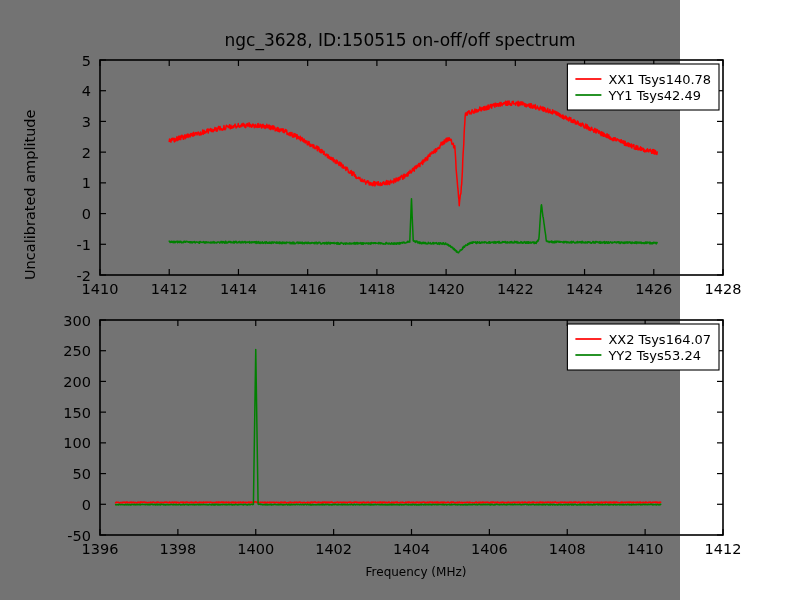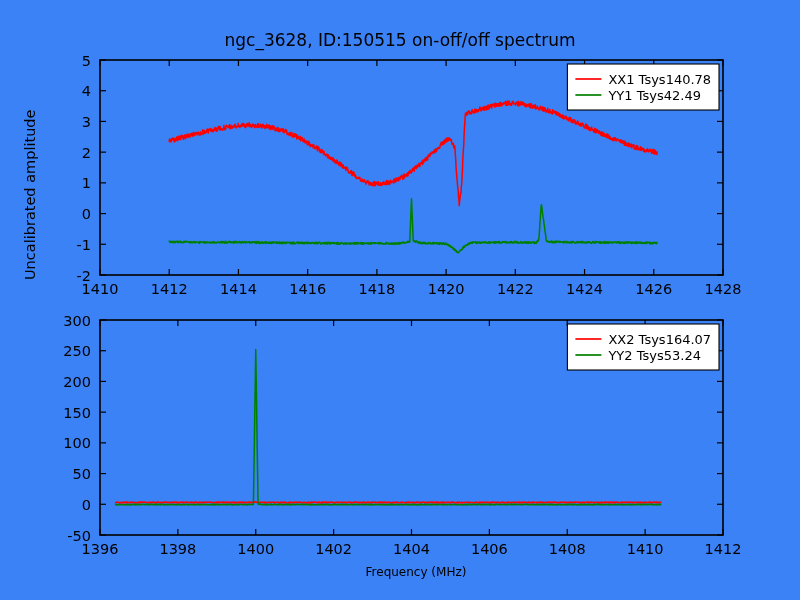--- a/index.html
+++ b/index.html
@@ -8,23 +8,23 @@
     background: #ffffff;
   }
   body {
     width: 800px;
     height: 600px;
     font-family: "DejaVu Sans", sans-serif;
     overflow: hidden;
   }
   #figure {
     position: relative;
-    width: 800px;
+    width: 680px;
     height: 600px;
-    background: #3b82f6;
+    background: #737373;
   }
   .plot-title {
     position: absolute;
     left: 0;
     top: 30px;
     width: 800px;
     text-align: center;
     font-size: 17px;
     color: #000000;
   }

